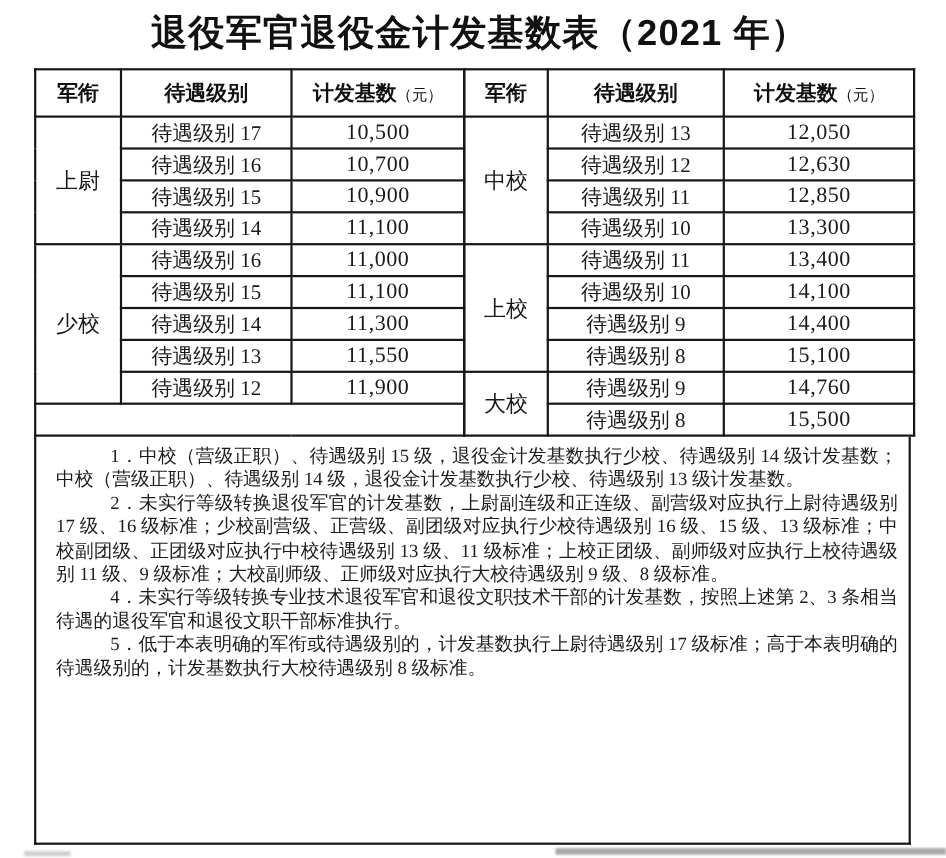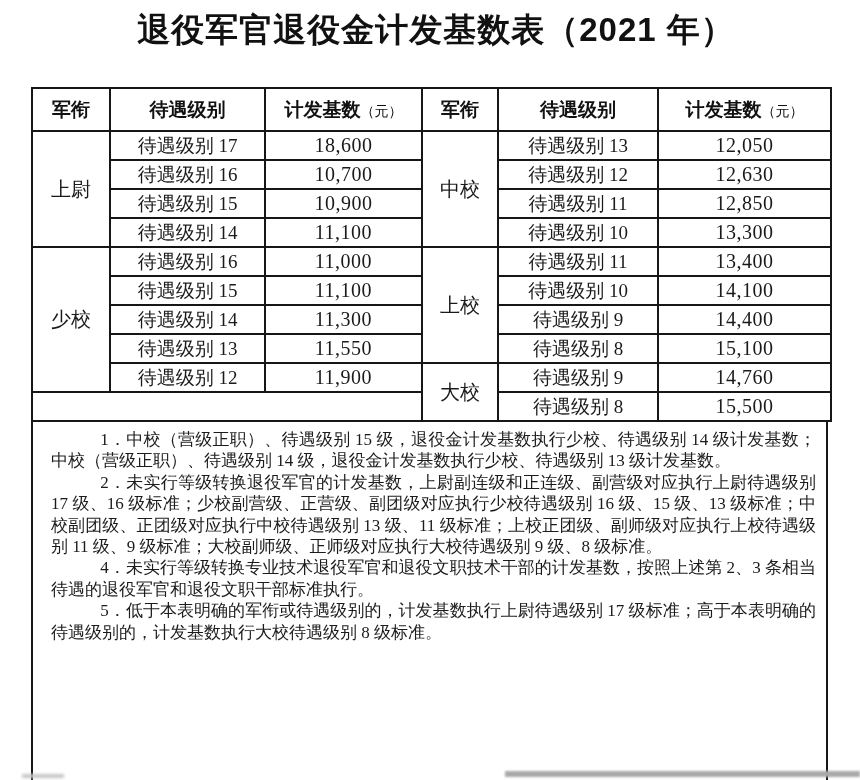--- a/index.html
+++ b/index.html
@@ -8,21 +8,21 @@
     color:#1a1a1a;font-family:"Liberation Serif","DejaVu Serif",serif;
     overflow:hidden;
   }
   .page-title{
     position:absolute;top:8px;left:0;right:0;text-align:center;
     font-family:"Liberation Sans","DejaVu Sans",sans-serif;
     font-weight:bold;font-size:33px;letter-spacing:1px;color:#111;padding-left:12px;
   }
   .table-wrap{position:absolute;left:31px;top:62px;width:797px;}
   .grid-row{display:flex;align-items:stretch;}
-  table{border-collapse:collapse;table-layout:fixed;margin-top:25px;}
+  table{border-collapse:collapse;table-layout:fixed;}
   .t-left{width:390px;}
   .t-right{width:409px;margin-left:-2px;}
   th,td{border:2px solid #161616;padding:0;text-align:center;vertical-align:middle;overflow:hidden;}
   thead tr{height:43px;}
   tbody tr{height:29px;}
   th{
     font-family:"Liberation Sans","DejaVu Sans",sans-serif;
     font-weight:bold;font-size:19px;color:#111;
   }
   th .unit{font-family:"Liberation Serif","DejaVu Serif",serif;font-weight:normal;font-size:14px;}
@@ -68,21 +68,21 @@
           <tr>
             <th>军衔</th>
             <th>待遇级别</th>
             <th><span>计发基数</span><span class="unit">（元）</span></th>
           </tr>
         </thead>
         <tbody>
             <tr>
               <td rowspan="4" class="rank">上尉</td>
               <td class="level">待遇级别 17</td>
-              <td class="base">18,600</td>
+              <td class="base">10,500</td>
             </tr>
             <tr>
               <td class="level">待遇级别 16</td>
               <td class="base">10,700</td>
             </tr>
             <tr>
               <td class="level">待遇级别 15</td>
               <td class="base">10,900</td>
             </tr>
             <tr>

